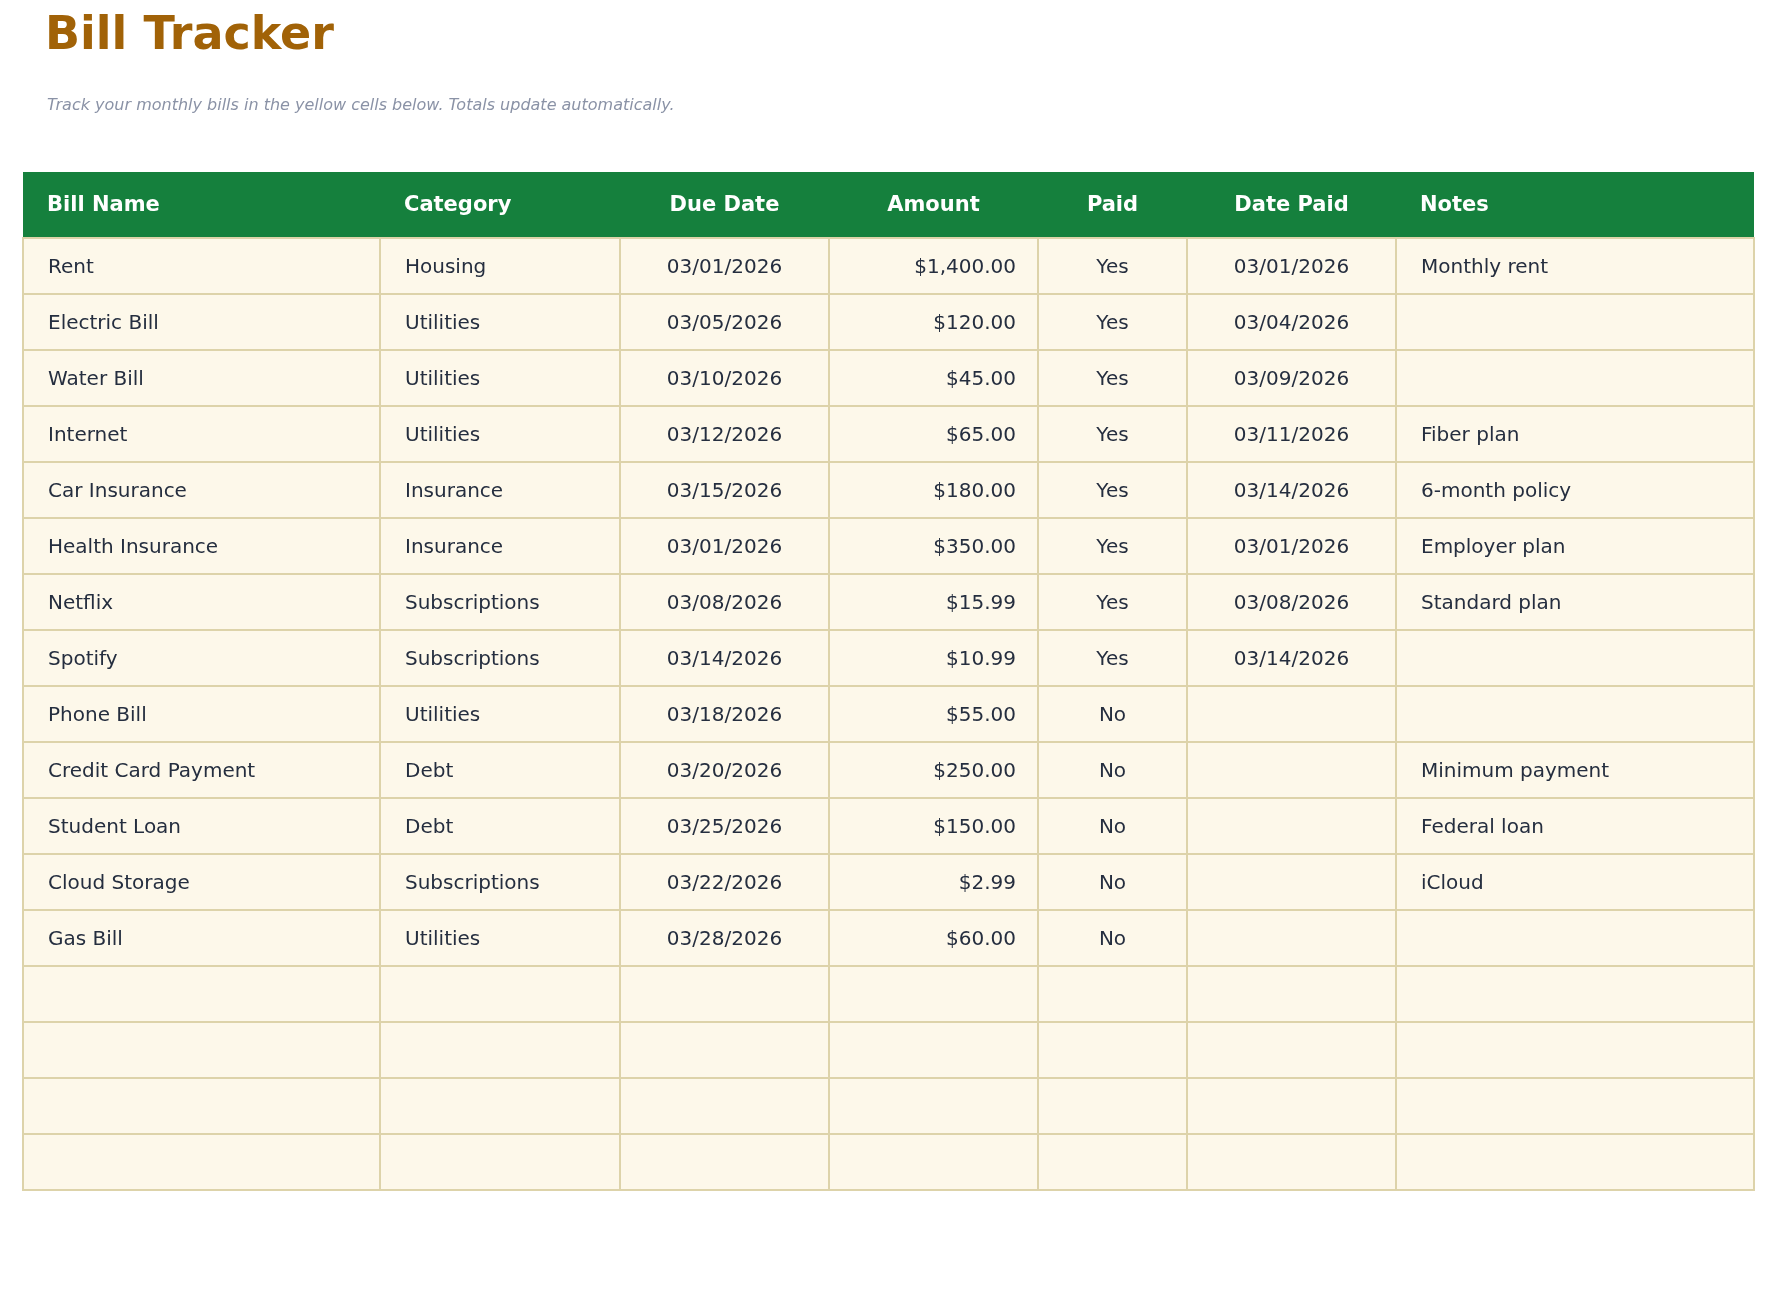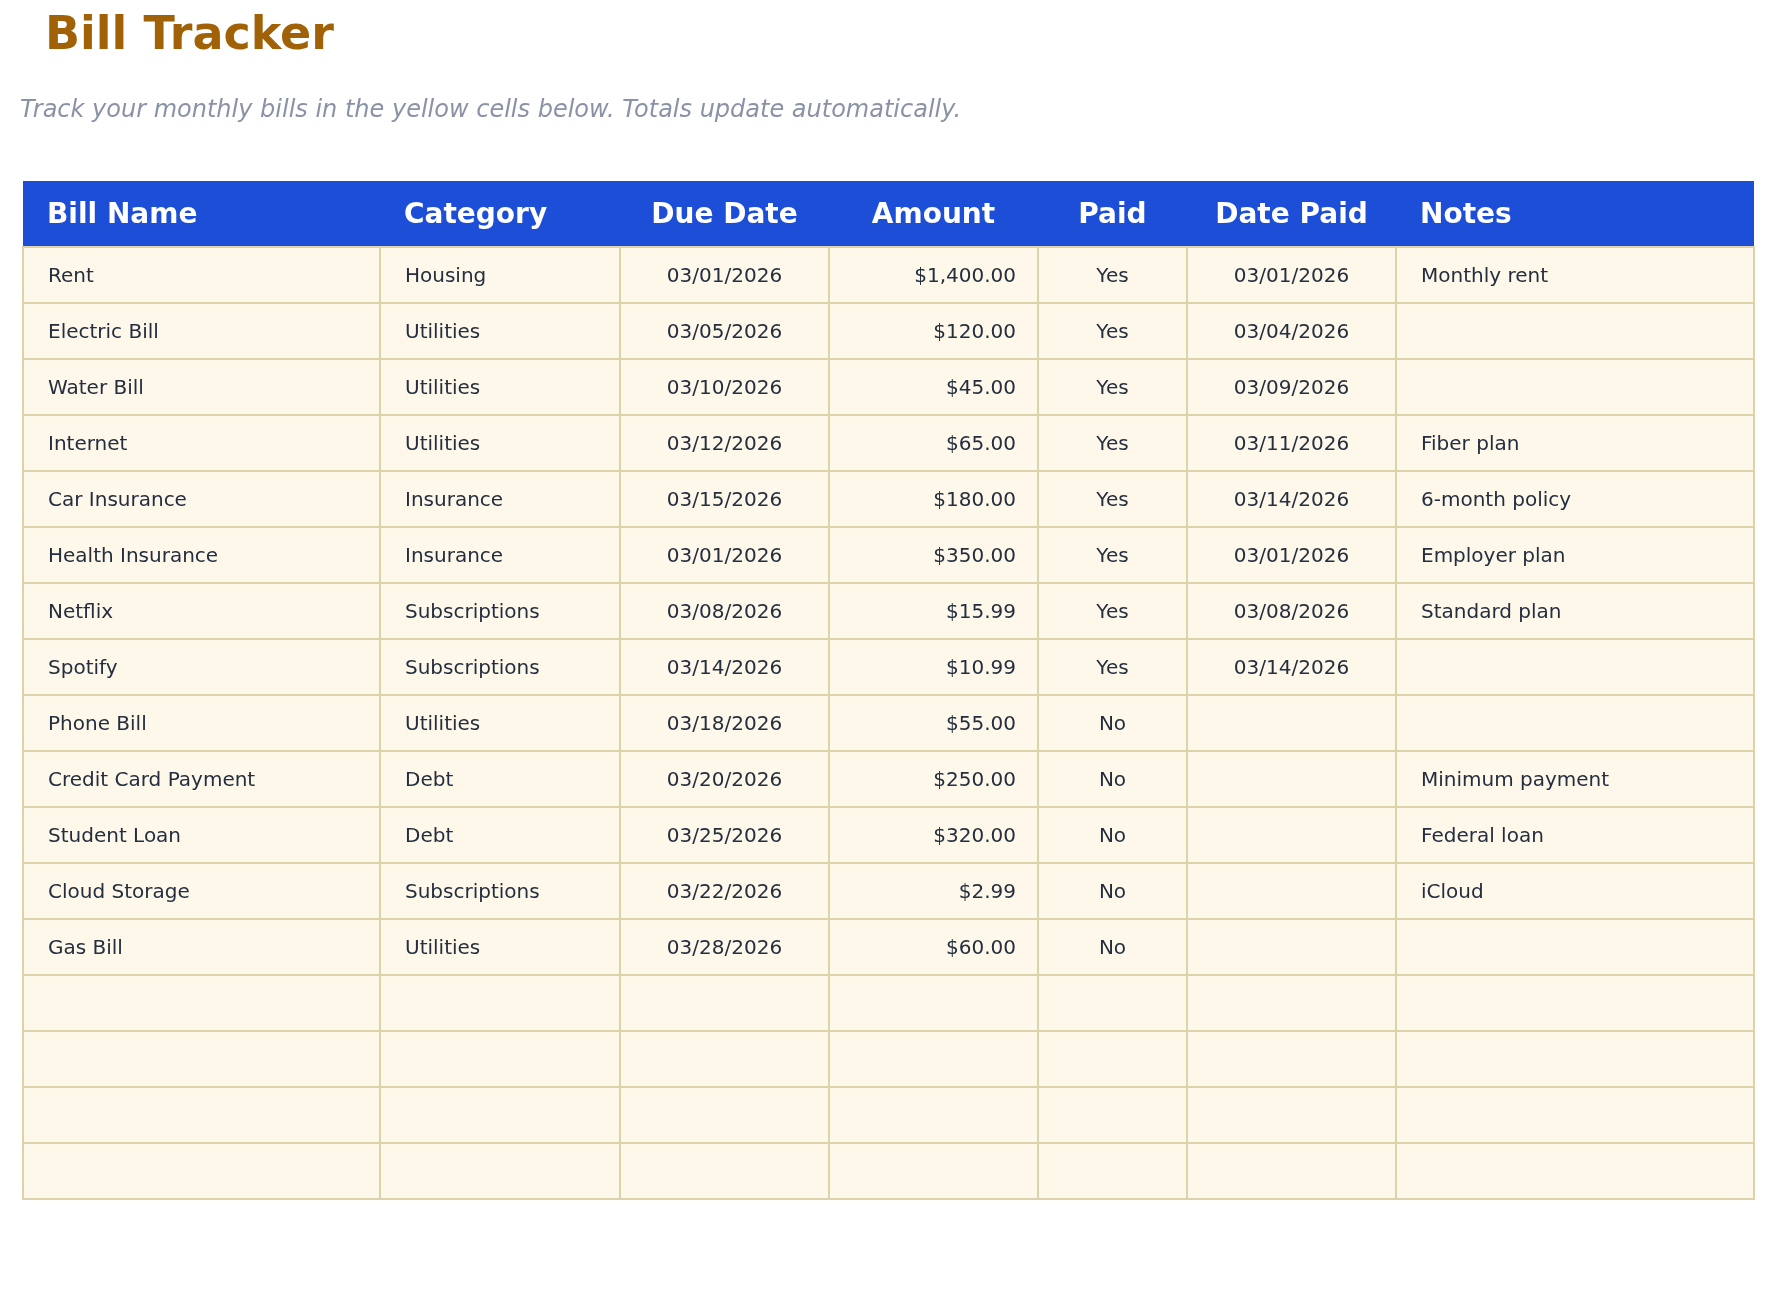--- a/index.html
+++ b/index.html
@@ -12,43 +12,43 @@
     overflow: hidden;
   }
   .page-title {
     margin: 8px 0 0 45px;
     font-size: 46px;
     line-height: 1.1;
     font-weight: bold;
     color: #a16207;
   }
   .page-subtitle {
-    margin: 36px 0 0 20px;
-    font-size: 24px;
+    margin: 36px 0 0 47px;
+    font-size: 16px;
     font-style: italic;
     color: #8a92a6;
   }
   table.bill-table {
     margin: 58px 0 0 22px;
     border-collapse: collapse;
     table-layout: fixed;
     width: 1731px;
   }
   col.w0 { width: 357px; }
   col.w1 { width: 240px; }
   col.w2 { width: 209px; }
   col.w3 { width: 209px; }
   col.w4 { width: 149px; }
   col.w5 { width: 209px; }
   col.w6 { width: 358px; }
   th {
     height: 65px;
-    background: #1d4ed8;
+    background: #15803d;
     color: #ffffff;
-    font-size: 28px;
+    font-size: 21px;
     font-weight: bold;
     padding: 0 24px;
     border: none;
     white-space: nowrap;
     overflow: hidden;
   }
   td {
     height: 54px;
     background: #fdf8ea;
     border: 2px solid #ddd3aa;
@@ -180,21 +180,21 @@
         <td class="ac">03/20/2026</td>
         <td class="ar">$250.00</td>
         <td class="ac">No</td>
         <td class="ac"></td>
         <td class="al">Minimum payment</td>
       </tr>
       <tr>
         <td class="al">Student Loan</td>
         <td class="al">Debt</td>
         <td class="ac">03/25/2026</td>
-        <td class="ar">$320.00</td>
+        <td class="ar">$150.00</td>
         <td class="ac">No</td>
         <td class="ac"></td>
         <td class="al">Federal loan</td>
       </tr>
       <tr>
         <td class="al">Cloud Storage</td>
         <td class="al">Subscriptions</td>
         <td class="ac">03/22/2026</td>
         <td class="ar">$2.99</td>
         <td class="ac">No</td>

